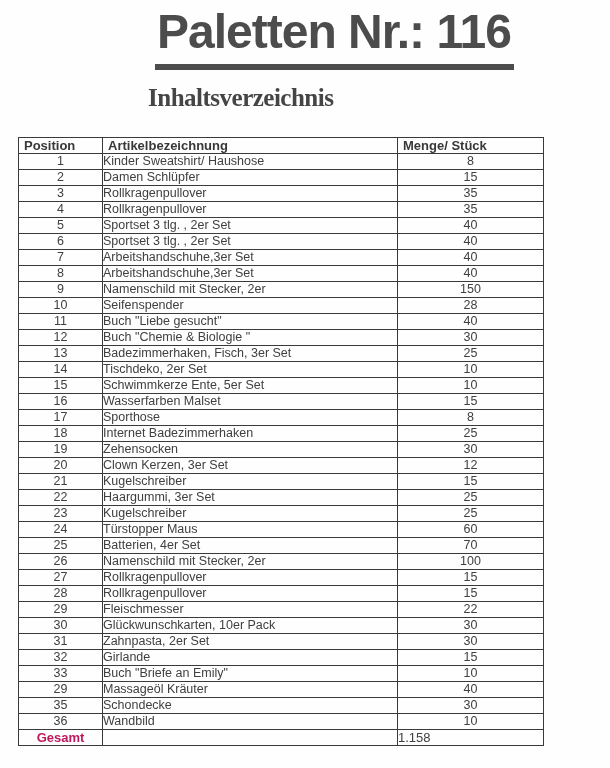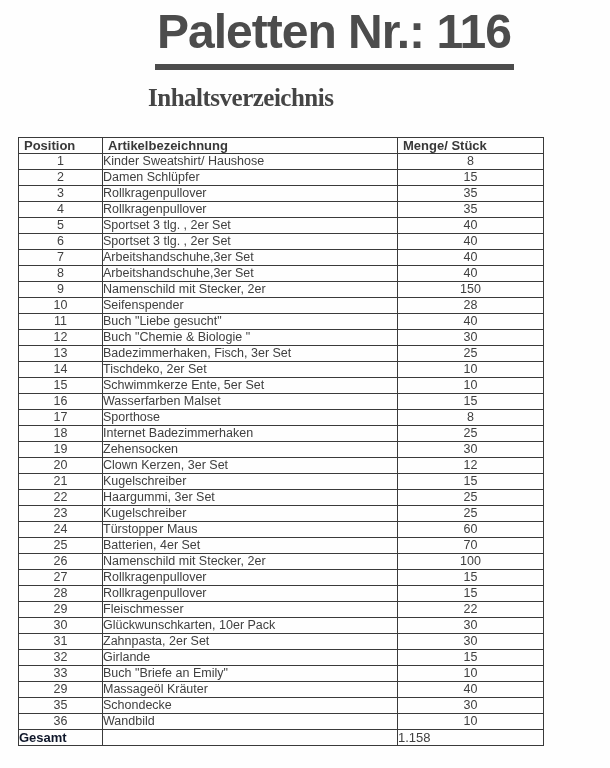--- a/index.html
+++ b/index.html
@@ -70,22 +70,22 @@
     text-align: left;
     padding-left: 5px;
     color: #383838;
   }
   td.cell-position { text-align: center; }
   td.cell-article  { text-align: left; padding-left: 5px; }
   td.cell-quantity { text-align: center; }
   tr.total-row td { font-size: 13px; }
   td.total-label {
     font-weight: bold;
-    text-align: left;
-    color: #0f172a;
+    text-align: center;
+    color: #be185d;
   }
   td.total-spacer {
     border-bottom: none;
   }
   td.total-value {
     text-align: left;
   }
 </style>
 </head>
 <body>

